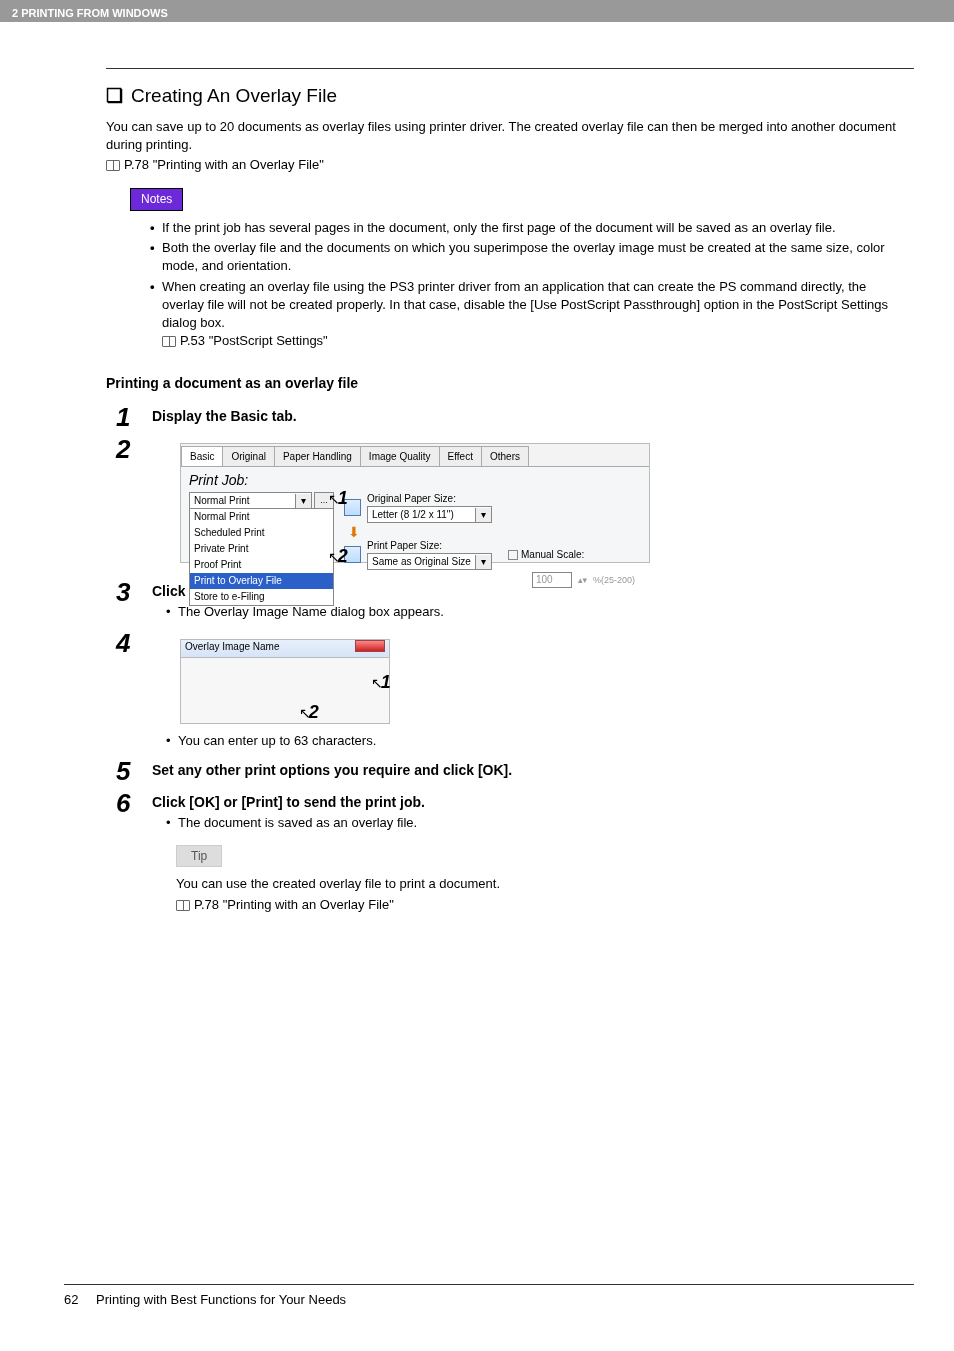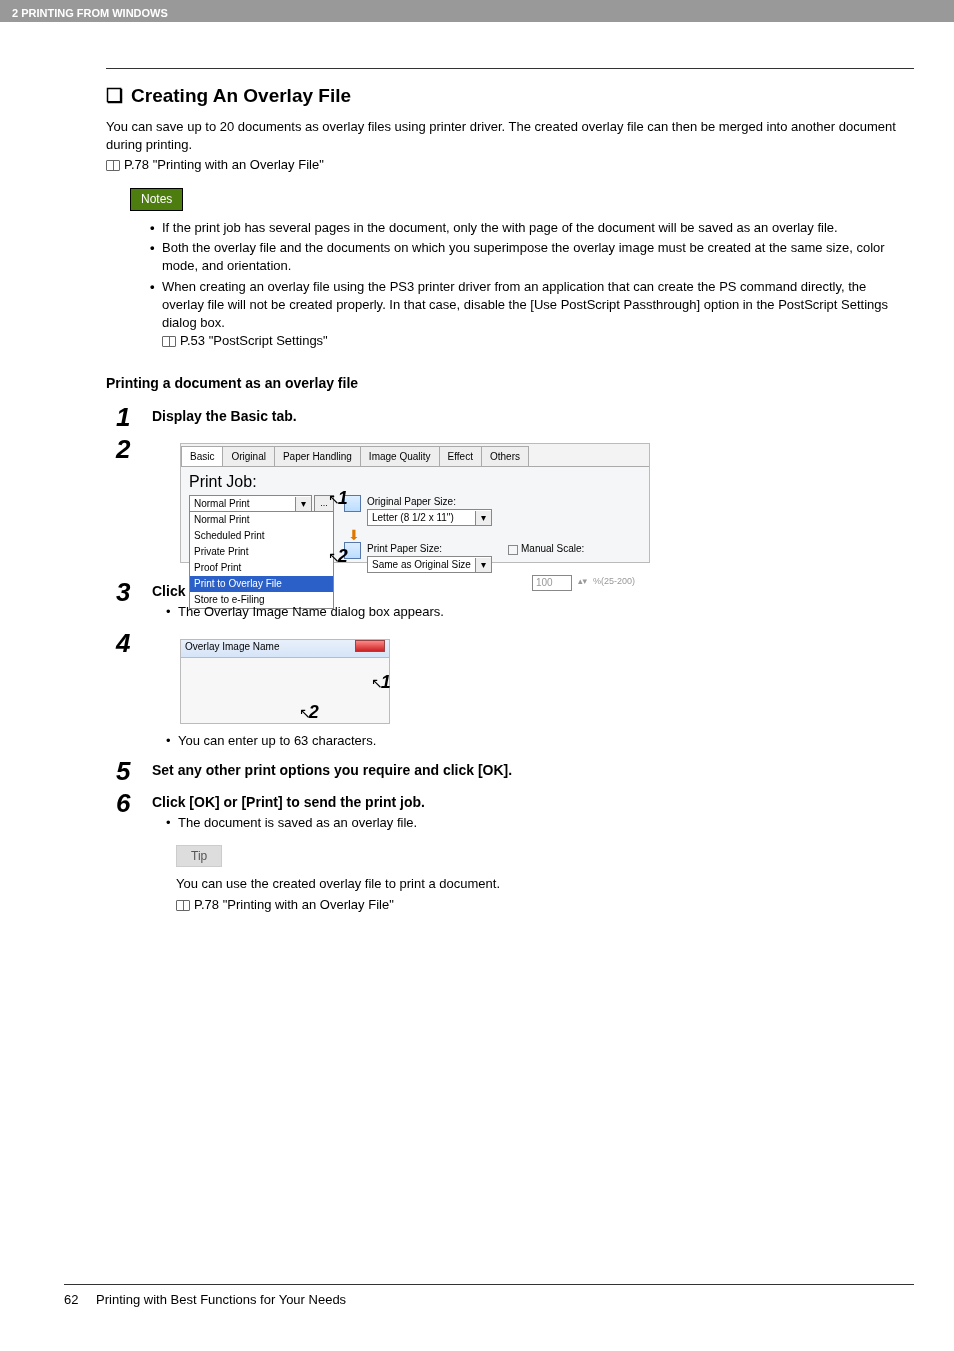--- a/index.html
+++ b/index.html
@@ -4,54 +4,54 @@
 <style>
   * { box-sizing: border-box; margin: 0; padding: 0; }
   body { font-family: Arial, Helvetica, sans-serif; background: #fff; color: #000; font-size: 13px; line-height: 1.4; }
   .page { width: 954px; height: 1351px; margin: 0 auto; position: relative; background: #fff; }
   .header-bar { background: #999; height: 22px; padding: 4px 12px 0 12px; margin-bottom: 6px; }
   .header-bar span { color: #fff; font-size: 11px; font-weight: bold; }
   .content { padding: 40px 40px 0 106px; }
   .thin-rule { border-top: 1px solid #333; margin-bottom: 14px; }
   .h2row { display: flex; align-items: baseline; gap: 8px; margin-bottom: 8px; }
   .bullet-sq { font-size: 19px; font-weight: bold; }
-  .h2 { font-size: 19px; font-weight: bold; }
+  .h2 { font-size: 19px; font-weight: normal; }
   .para { font-size: 13px; margin-bottom: 2px; }
   .book-icon { display: inline-block; width: 14px; height: 11px; border: 1px solid #666; border-radius: 1px; position: relative; top: 2px; margin-right: 4px; }
   .book-icon::before { content: ""; position: absolute; left: 6px; top: -1px; bottom: -1px; width: 1px; background: #666; }
   .ref { font-size: 13px; margin-bottom: 14px; }
-  .notes-box { display: inline-block; background: #4d7c0f; color: #fff; font-size: 12px; padding: 2px 10px; border: 1px solid #000; margin-left: 24px; margin-bottom: 8px; }
+  .notes-box { display: inline-block; background: #6d28d9; color: #fff; font-size: 12px; padding: 2px 10px; border: 1px solid #000; margin-left: 24px; margin-bottom: 8px; }
   .bullet-list { margin-left: 44px; padding-right: 4px; }
   .bullet-list li { list-style: none; position: relative; padding-left: 12px; font-size: 13px; margin-bottom: 2px; }
   .bullet-list li::before { content: "•"; position: absolute; left: 0; top: 0; font-weight: bold; }
   .h3 { font-size: 14px; font-weight: bold; margin-top: 24px; margin-bottom: 10px; }
   .steps { margin-left: 10px; }
   .step { display: flex; gap: 14px; margin-bottom: 6px; }
   .step-num { font-size: 26px; font-weight: bold; font-style: italic; min-width: 22px; line-height: 1; }
   .step-body { padding-top: 3px; flex: 1; }
   .step-title { font-size: 14px; font-weight: bold; margin-bottom: 2px; }
   .sub-bullets { margin-left: 14px; }
   .sub-bullets li { list-style: none; position: relative; padding-left: 12px; font-size: 13px; margin-bottom: 2px; }
   .sub-bullets li::before { content: "•"; position: absolute; left: 0; top: 0; }
   .screenshot1 { width: 470px; height: 120px; border: 1px solid #bbb; margin: 4px 0 10px 28px; position: relative; background: #f5f6f7; }
   .tabs { display: flex; border-bottom: 1px solid #aaa; font-size: 10px; background: #f3f3f3; }
   .tabs .tab { padding: 3px 8px 2px 8px; border: 1px solid #aaa; border-bottom: none; background: #eee; margin-right: -1px; margin-top: 2px; }
   .tabs .tab.active { background: #fff; font-weight: normal; }
-  .pj-label { font-size: 16px; margin: 4px 0 2px 8px; }
+  .pj-label { font-size: 14px; margin: 4px 0 2px 8px; font-style: italic; }
   .pj-area { display: flex; gap: 10px; padding: 0 8px; }
   .pj-left { width: 145px; }
   .combo { border: 1px solid #888; background: #fff; font-size: 10px; height: 17px; display: flex; align-items: center; }
   .combo .cval { flex: 1; padding-left: 4px; }
   .combo .carrow { width: 16px; text-align: center; border-left: 1px solid #888; background: #eee; }
   .dotbtn { display: inline-block; width: 20px; height: 17px; border: 1px solid #888; background: #eee; font-size: 9px; text-align: center; line-height: 14px; vertical-align: top; }
   .dropdown-list { border: 1px solid #888; background: #fff; font-size: 10px; margin-top: -1px; }
   .dropdown-list div { padding: 1px 4px; }
   .dropdown-list .selected { background: #2a60c8; color: #fff; }
   .pj-right { font-size: 10px; flex: 1; padding-top: 0; }
-  .field-row { display: flex; align-items: flex-start; gap: 6px; margin-bottom: 2px; }
+  .field-row { display: flex; align-items: center; gap: 6px; margin-bottom: 2px; }
   .icon-doc { width: 17px; height: 17px; border: 1px solid #57a; background: linear-gradient(#def,#bdf); }
   .select-box { border: 1px solid #888; background: #fff; font-size: 10px; height: 17px; display: flex; align-items: center; width: 125px; }
   .select-box .cval { flex: 1; padding-left: 4px; }
   .select-box .carrow { width: 16px; text-align: center; border-left: 1px solid #888; background: #eee; }
   .arrow-down { color: #d70; font-size: 14px; line-height: 1; margin-left: 4px; }
   .ms-label { margin-left: 10px; }
   .ms-cb { width: 10px; height: 10px; border: 1px solid #888; display: inline-block; vertical-align: middle; margin-right: 3px; }
   .spinner { border: 1px solid #888; width: 40px; height: 16px; background: #fff; font-size: 10px; line-height: 14px; padding-left: 3px; display: inline-block; color: #999; }
   .pct-range { font-size: 9px; color: #999; }
   .cursor-num { position: absolute; font-family: Arial; }
@@ -87,21 +87,21 @@
     <span class="h2">Creating An Overlay File</span>
   </div>
 
   <div class="para">You can save up to 20 documents as overlay files using printer driver.  The created overlay file can then be merged into another document during printing.</div>
   <div class="ref">
     <span class="book-icon"></span><span>P.78 "Printing with an Overlay File"</span>
   </div>
 
   <div class="notes-box">Notes</div>
   <ul class="bullet-list">
-    <li>If the print job has several pages in the document, only the with page of the document will be saved as an overlay file.</li>
+    <li>If the print job has several pages in the document, only the first page of the document will be saved as an overlay file.</li>
     <li>Both the overlay file and the documents on which you superimpose the overlay image must be created at the same size, color mode, and orientation.</li>
     <li>
       <span>When creating an overlay file using the PS3 printer driver from an application that can create the PS command directly, the overlay file will not be created properly.  In that case, disable the [Use PostScript Passthrough] option in the PostScript Settings dialog box.</span><br>
       <span class="book-icon"></span><span>P.53 "PostScript Settings"</span>
     </li>
   </ul>
 
   <div class="h3">Printing a document as an overlay file</div>
 
   <div class="steps">

